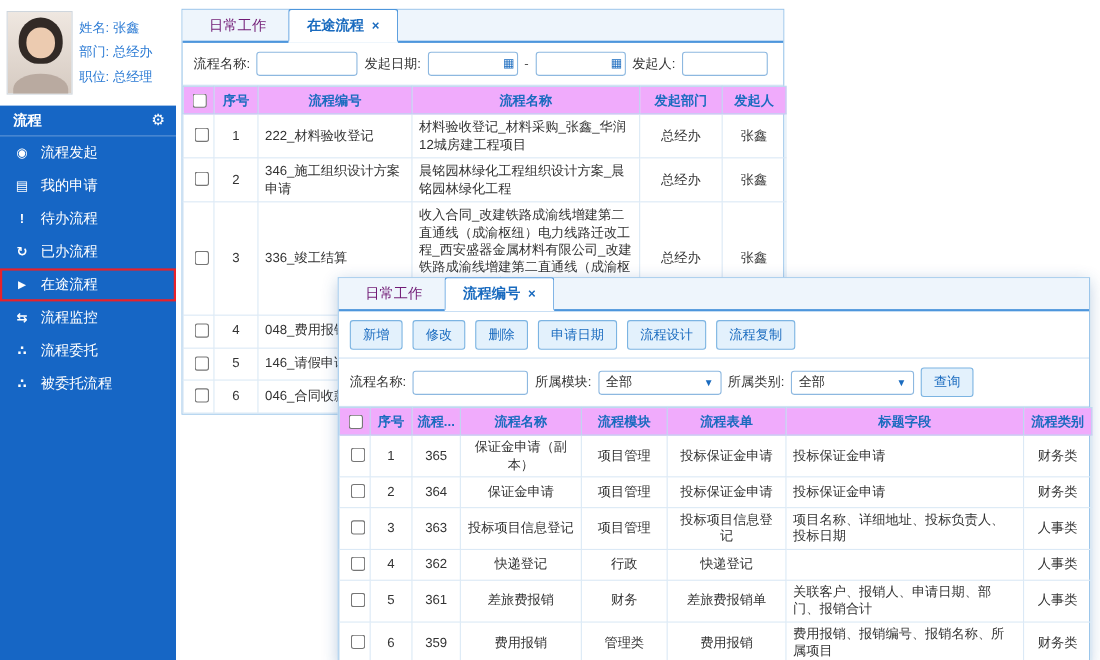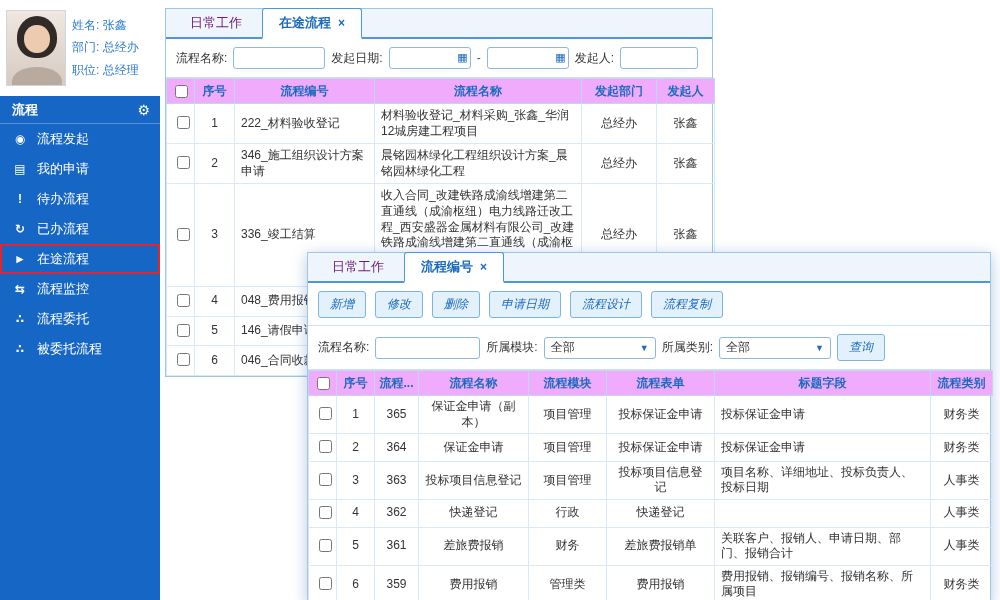--- a/index.html
+++ b/index.html
@@ -43,21 +43,21 @@
 
   table { border-collapse: collapse; width: 100%; font-size: 12px; table-layout: fixed; }
   th { background: #f0abfc; color: #1a6bbf; font-weight: bold; border: 1px solid #bdd8ef; height: 25px; padding: 2px 4px; }
   td { border: 1px solid #dbe9f6; padding: 4px 6px; color: #333; vertical-align: middle; word-break: break-all; line-height: 1.3; }
   .center { text-align: center; }
   .c-cb { width: 28px; text-align: center; }
   .cb { width: 13px; height: 13px; cursor: pointer; }
 
   
   .toolbar { display: flex; gap: 9px; padding: 8px 10px 7px 10px; border-bottom: 1px solid #cfe2f3; }
-  .btn { background: #e3f1fc; border: 1px solid #7cb4e2; color: #1a6bbf; font-size: 12px; padding: 4px 11px; border-radius: 3px; cursor: pointer; font-family: inherit; font-style: italic; }
+  .btn { background: #e3f1fc; border: 1px solid #7cb4e2; color: #1a6bbf; font-size: 12px; padding: 4px 11px; border-radius: 3px; cursor: pointer; font-family: inherit; }
   .filters2 { display: flex; align-items: center; gap: 6px; padding: 8px 10px; border-bottom: 1px solid #cfe2f3; font-size: 12px; color: #333; }
   .inp-name2 { width: 105px; }
   .select { display: flex; justify-content: space-between; align-items: center; width: 112px; height: 22px; border: 1px solid #8db8e0; border-radius: 3px; background: #fff; padding: 0 6px; cursor: pointer; }
   .select .arrow { color: #1a6bbf; font-size: 9px; }
   .gap-l { }
   .win2 td { padding: 3px 6px; }
 </style>
 </head>
 <body>
 

